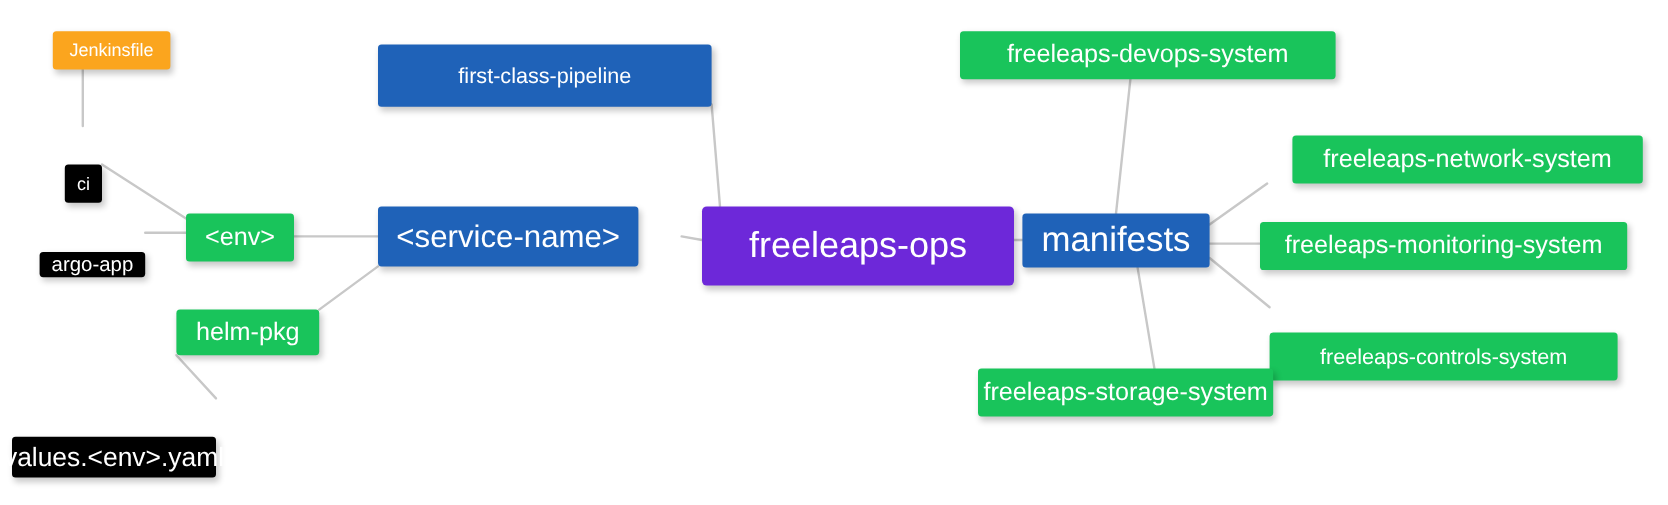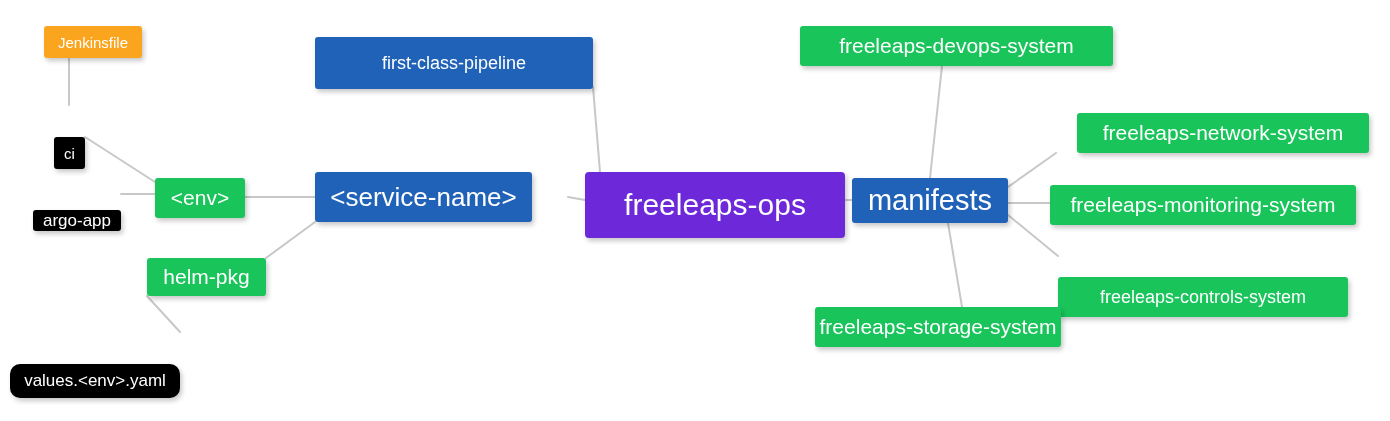--- a/index.html
+++ b/index.html
@@ -82,21 +82,21 @@
       </div>
       <div class="node green" style="left: 147px; top: 258px; width: 119px; height: 38px; font-size: 21px;">
         <span>helm-pkg</span>
       </div>
       <div class="node red" style="left: 54px; top: 105px; width: 31px; height: 32px; font-size: 15px;">
         <span>ci</span>
       </div>
       <div class="node red" style="left: 33px; top: 178px; width: 88px; height: 21px; font-size: 17px;">
         <span>argo-app</span>
       </div>
-      <div class="node red" style="left: 10px; top: 332px; width: 170px; height: 34px; font-size: 17px; border-radius: 10px;">
+      <div class="node red" style="left: 10px; top: 332px; width: 170px; height: 34px; font-size: 22px;">
         <span>values.&lt;env&gt;.yaml</span>
       </div>
       <div class="node orange" style="left: 20px; top: 26px; width: 98px; height: 32px; font-size: 15px; margin-left: 24px;">
         <span>Jenkinsfile</span>
       </div>
       <div class="node green" style="left: 800px; top: 26px; width: 313px; height: 40px; font-size: 21px;">
         <span>freeleaps-devops-system</span>
       </div>
       <div class="node green" style="left: 1056px; top: 113px; width: 292px; height: 40px; font-size: 21px; margin-left: 21px;">
         <span>freeleaps-network-system</span>

